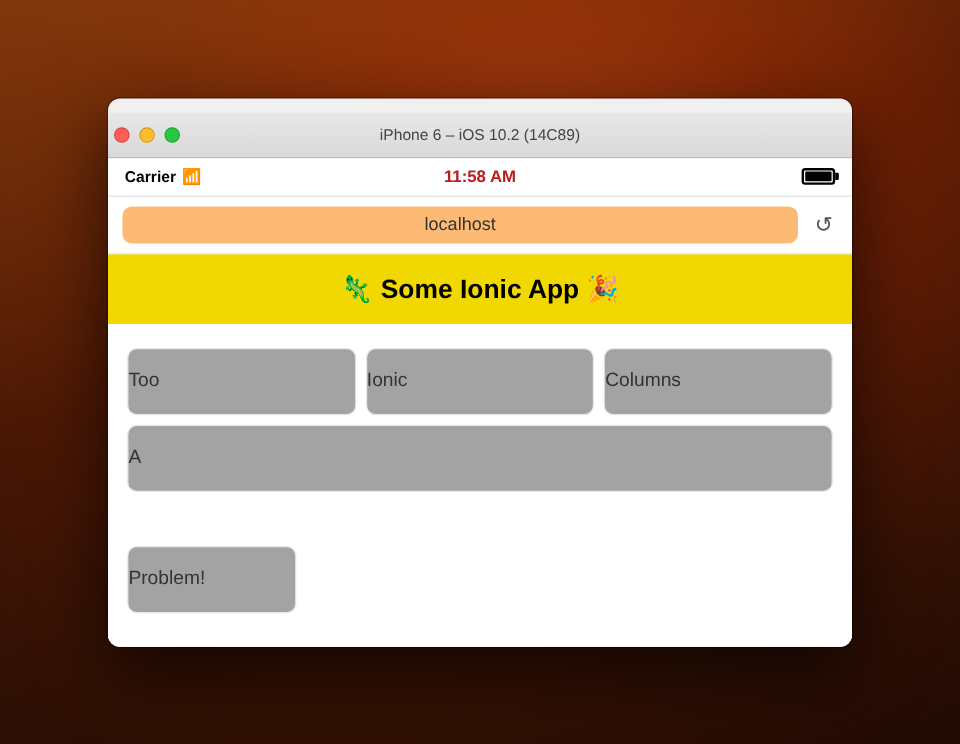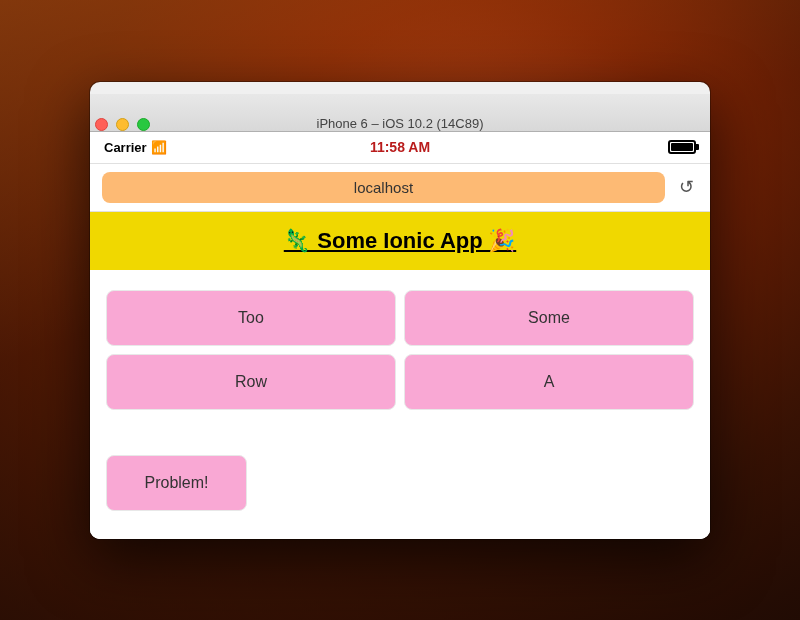--- a/index.html
+++ b/index.html
@@ -40,21 +40,21 @@
       border-radius: 10px;
       box-shadow: 0 20px 60px rgba(0,0,0,0.7), 0 0 0 1px rgba(0,0,0,0.3);
       overflow: hidden;
     }
 
     
     .title-bar {
       background: linear-gradient(to bottom, #e8e8e8, #d8d8d8);
       height: 38px;
       display: flex;
-      align-items: flex-end;
+      align-items: center;
       padding: 0 5px;
       border-bottom: 1px solid #b0b0b0;
       position: relative;
       margin-top: 12px;
     }
 
     .traffic-lights {
       display: flex;
       gap: 8px;
       align-items: center;
@@ -186,21 +186,20 @@
       padding: 4px;
     }
 
     
     .app-header {
       background: #f0d800;
       padding: 16px;
       display: flex;
       align-items: center;
       justify-content: center;
-      text-decoration: underline;
     }
 
     .app-title {
       font-size: 22px;
       font-weight: 700;
       color: #000;
     }
 
     
     .app-body {
@@ -210,26 +209,26 @@
     }
 
     .grid-row {
       display: flex;
       flex-wrap: wrap;
       gap: 8px;
       margin-bottom: 8px;
     }
 
     .grid-cell {
-      background: #f9a8d4;
+      background: #a3a3a3;
       border-radius: 8px;
       padding: 18px 0;
       flex: 1;
       min-width: 0;
-      text-align: center;
+      text-align: left;
       font-size: 16px;
       color: #333;
       cursor: pointer;
       border: 1px solid #e8e8e8;
     }
 
     .grid-row-partial .grid-cell {
       flex: 0 0 calc(25% - 6px);
     }
   </style>
@@ -271,25 +270,25 @@
     </div>
 
     <div class="app-header">
       <span class="app-title">🦎 Some Ionic App 🎉</span>
     </div>
 
     <div class="app-body">
 
       <div class="grid-row">
         <div class="grid-cell">Too</div>
-        <div class="grid-cell">Some</div>
+        <div class="grid-cell">Ionic</div>
+        <div class="grid-cell">Columns</div>
       </div>
 
       <div class="grid-row">
-        <div class="grid-cell">Row</div>
         <div class="grid-cell">A</div>
       </div>
 
       <div class="grid-row grid-row-partial">
         <div class="grid-cell" style="flex: 0 0 calc(25% - 6px); margin-top: 37px;">Problem!</div>
       </div>
 
     </div>
   </div>
 </div>

